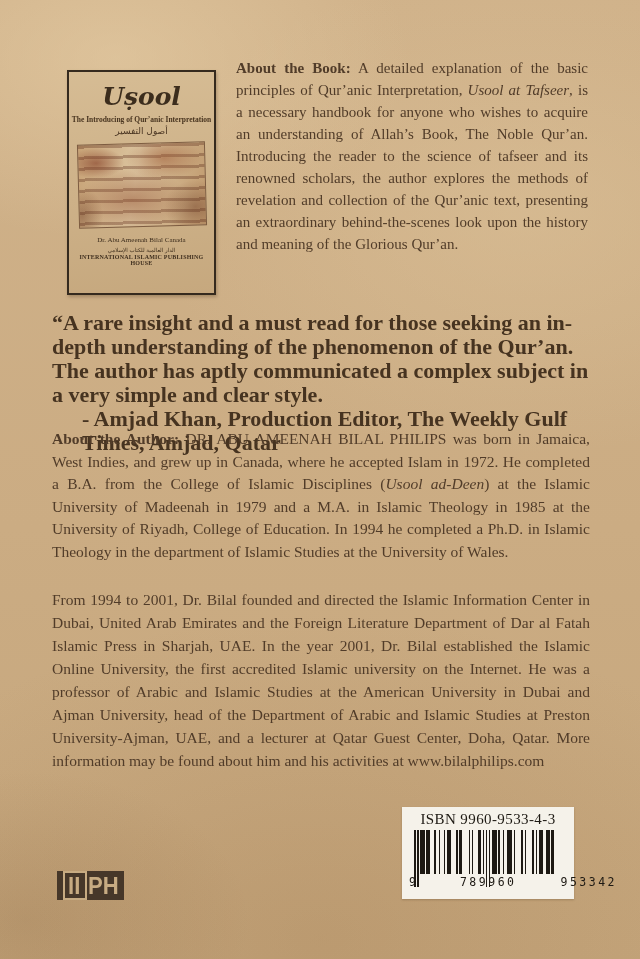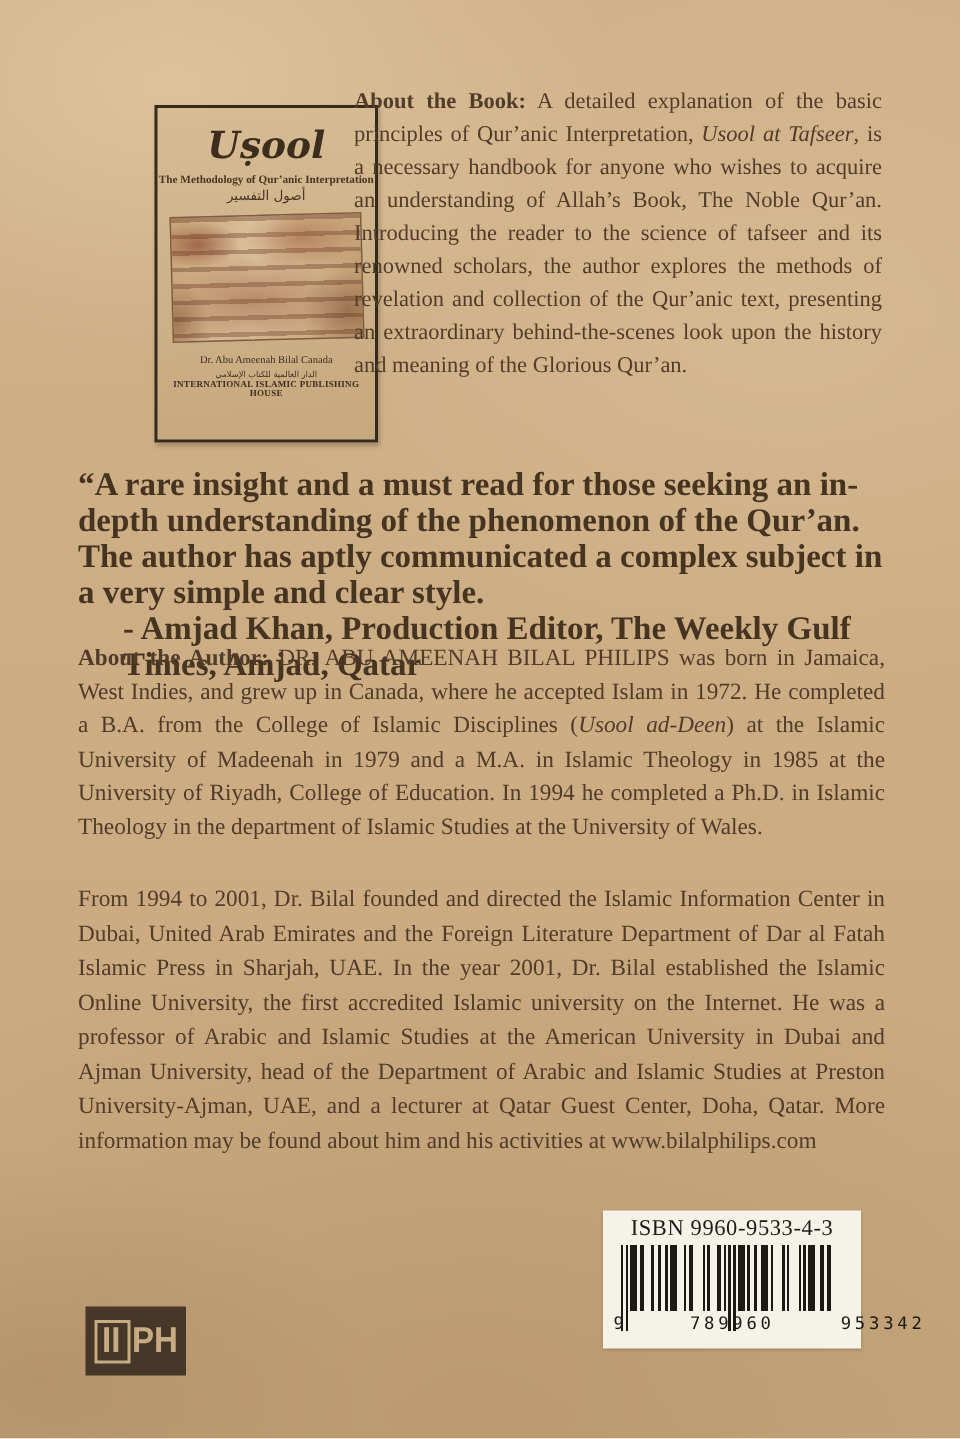--- a/index.html
+++ b/index.html
@@ -12,21 +12,21 @@
       radial-gradient(ellipse 640px 420px at 50% 98%, rgba(150,110,68,.22), transparent 78%),
       radial-gradient(ellipse 300px 200px at 4% 96%, rgba(120,85,50,.18), transparent 75%),
       linear-gradient(180deg,#d0b28a 0%,#cbac83 55%,#c5a67c 100%);
     color:#4f3a27;
   }
   
   .thumb{
     position:absolute;left:67px;top:70px;width:149px;height:225px;
     border:2px solid #352a1e;box-sizing:border-box;
     background:linear-gradient(175deg,#d6bc94 0%,#cdb188 55%,#c6a87e 100%);
-    text-align:center;box-shadow:1px 2px 3px rgba(90,65,40,.35);margin-left:36px;
+    text-align:center;box-shadow:1px 2px 3px rgba(90,65,40,.35);
   }
   .thumb-title{
     margin-top:12px;font-family:"DejaVu Serif",serif;font-style:italic;font-weight:bold;
     font-size:25px;line-height:25px;color:#3c2d1d;
   }
   .thumb-sub{margin-top:6px;font-size:7.5px;font-weight:bold;color:#48341f;}
   .thumb-ar{margin-top:2px;font-family:"DejaVu Sans",sans-serif;font-size:9px;color:#4a3522;}
   .manuscript{
     width:128px;height:84px;margin:7px auto 0;border:1px solid #7d5c41;box-sizing:border-box;
     transform:rotate(-1.5deg);
@@ -54,40 +54,40 @@
     position:absolute;left:402px;top:807px;width:172px;height:92px;background:#f5f2ea;
     box-sizing:border-box;padding-top:4px;text-align:center;box-shadow:0 1px 2px rgba(90,65,40,.3);
   }
   .isbn-text{font-size:15px;color:#1d1913;letter-spacing:.4px;}
   .bars{display:block;margin:2px auto 0;}
   .bar-digits{display:flex;justify-content:space-between;width:158px;margin:-13px auto 0;
     font-family:"DejaVu Sans Mono",monospace;font-size:11.5px;color:#1d1913;}
   .bar-digits .grp{letter-spacing:2.5px;margin-left:44px;}
   
   .logo{
-    position:absolute;left:57px;top:871px;width:67px;height:46px;background:#463729;
+    position:absolute;left:57px;top:871px;width:67px;height:29px;background:#463729;
     display:flex;align-items:center;box-sizing:border-box;padding-left:6px;
   }
   .logo-box{
     border:2px solid #c7ab82;width:24px;height:29px;display:flex;align-items:center;justify-content:center;
     box-sizing:border-box;
   }
   .logo-txt{font-family:"Liberation Sans",sans-serif;font-weight:bold;font-size:24px;color:#c7ab82;line-height:1;transform:scaleX(.92);transform-origin:left;}
   .logo-right{margin-left:1px;}
 </style>
 </head>
 <body>
 
 <div class="cover">
 
   <div class="thumb">
     <div class="thumb-title">
       <div>Uṣool</div>
     </div>
-    <div class="thumb-sub">The Methodology of Qur’anic Interpretation</div>
+    <div class="thumb-sub">The Introducing of Qur’anic Interpretation</div>
     <div class="thumb-ar">أصول التفسير</div>
     <div class="manuscript"></div>
     <div class="thumb-author">Dr. Abu Ameenah Bilal Canada</div>
     <div class="thumb-ar2">الدار العالمية للكتاب الإسلامي</div>
     <div class="thumb-pub">INTERNATIONAL ISLAMIC PUBLISHING HOUSE</div>
   </div>
 
   <div class="about-book"><span style="font-weight: bold;">About the Book:</span><span> A detailed explanation of the basic principles of Qur’anic Interpretation, </span><span style="font-style: italic;">Usool at Tafseer</span><span>, is a necessary handbook for anyone who wishes to acquire an understanding of Allah’s Book, The Noble Qur’an. Introducing the reader to the science of tafseer and its renowned scholars, the author explores the methods of revelation and collection of the Qur’anic text, presenting an extraordinary behind-the-scenes look upon the history and meaning of the Glorious Qur’an.</span></div>
 
   <div class="quote">

